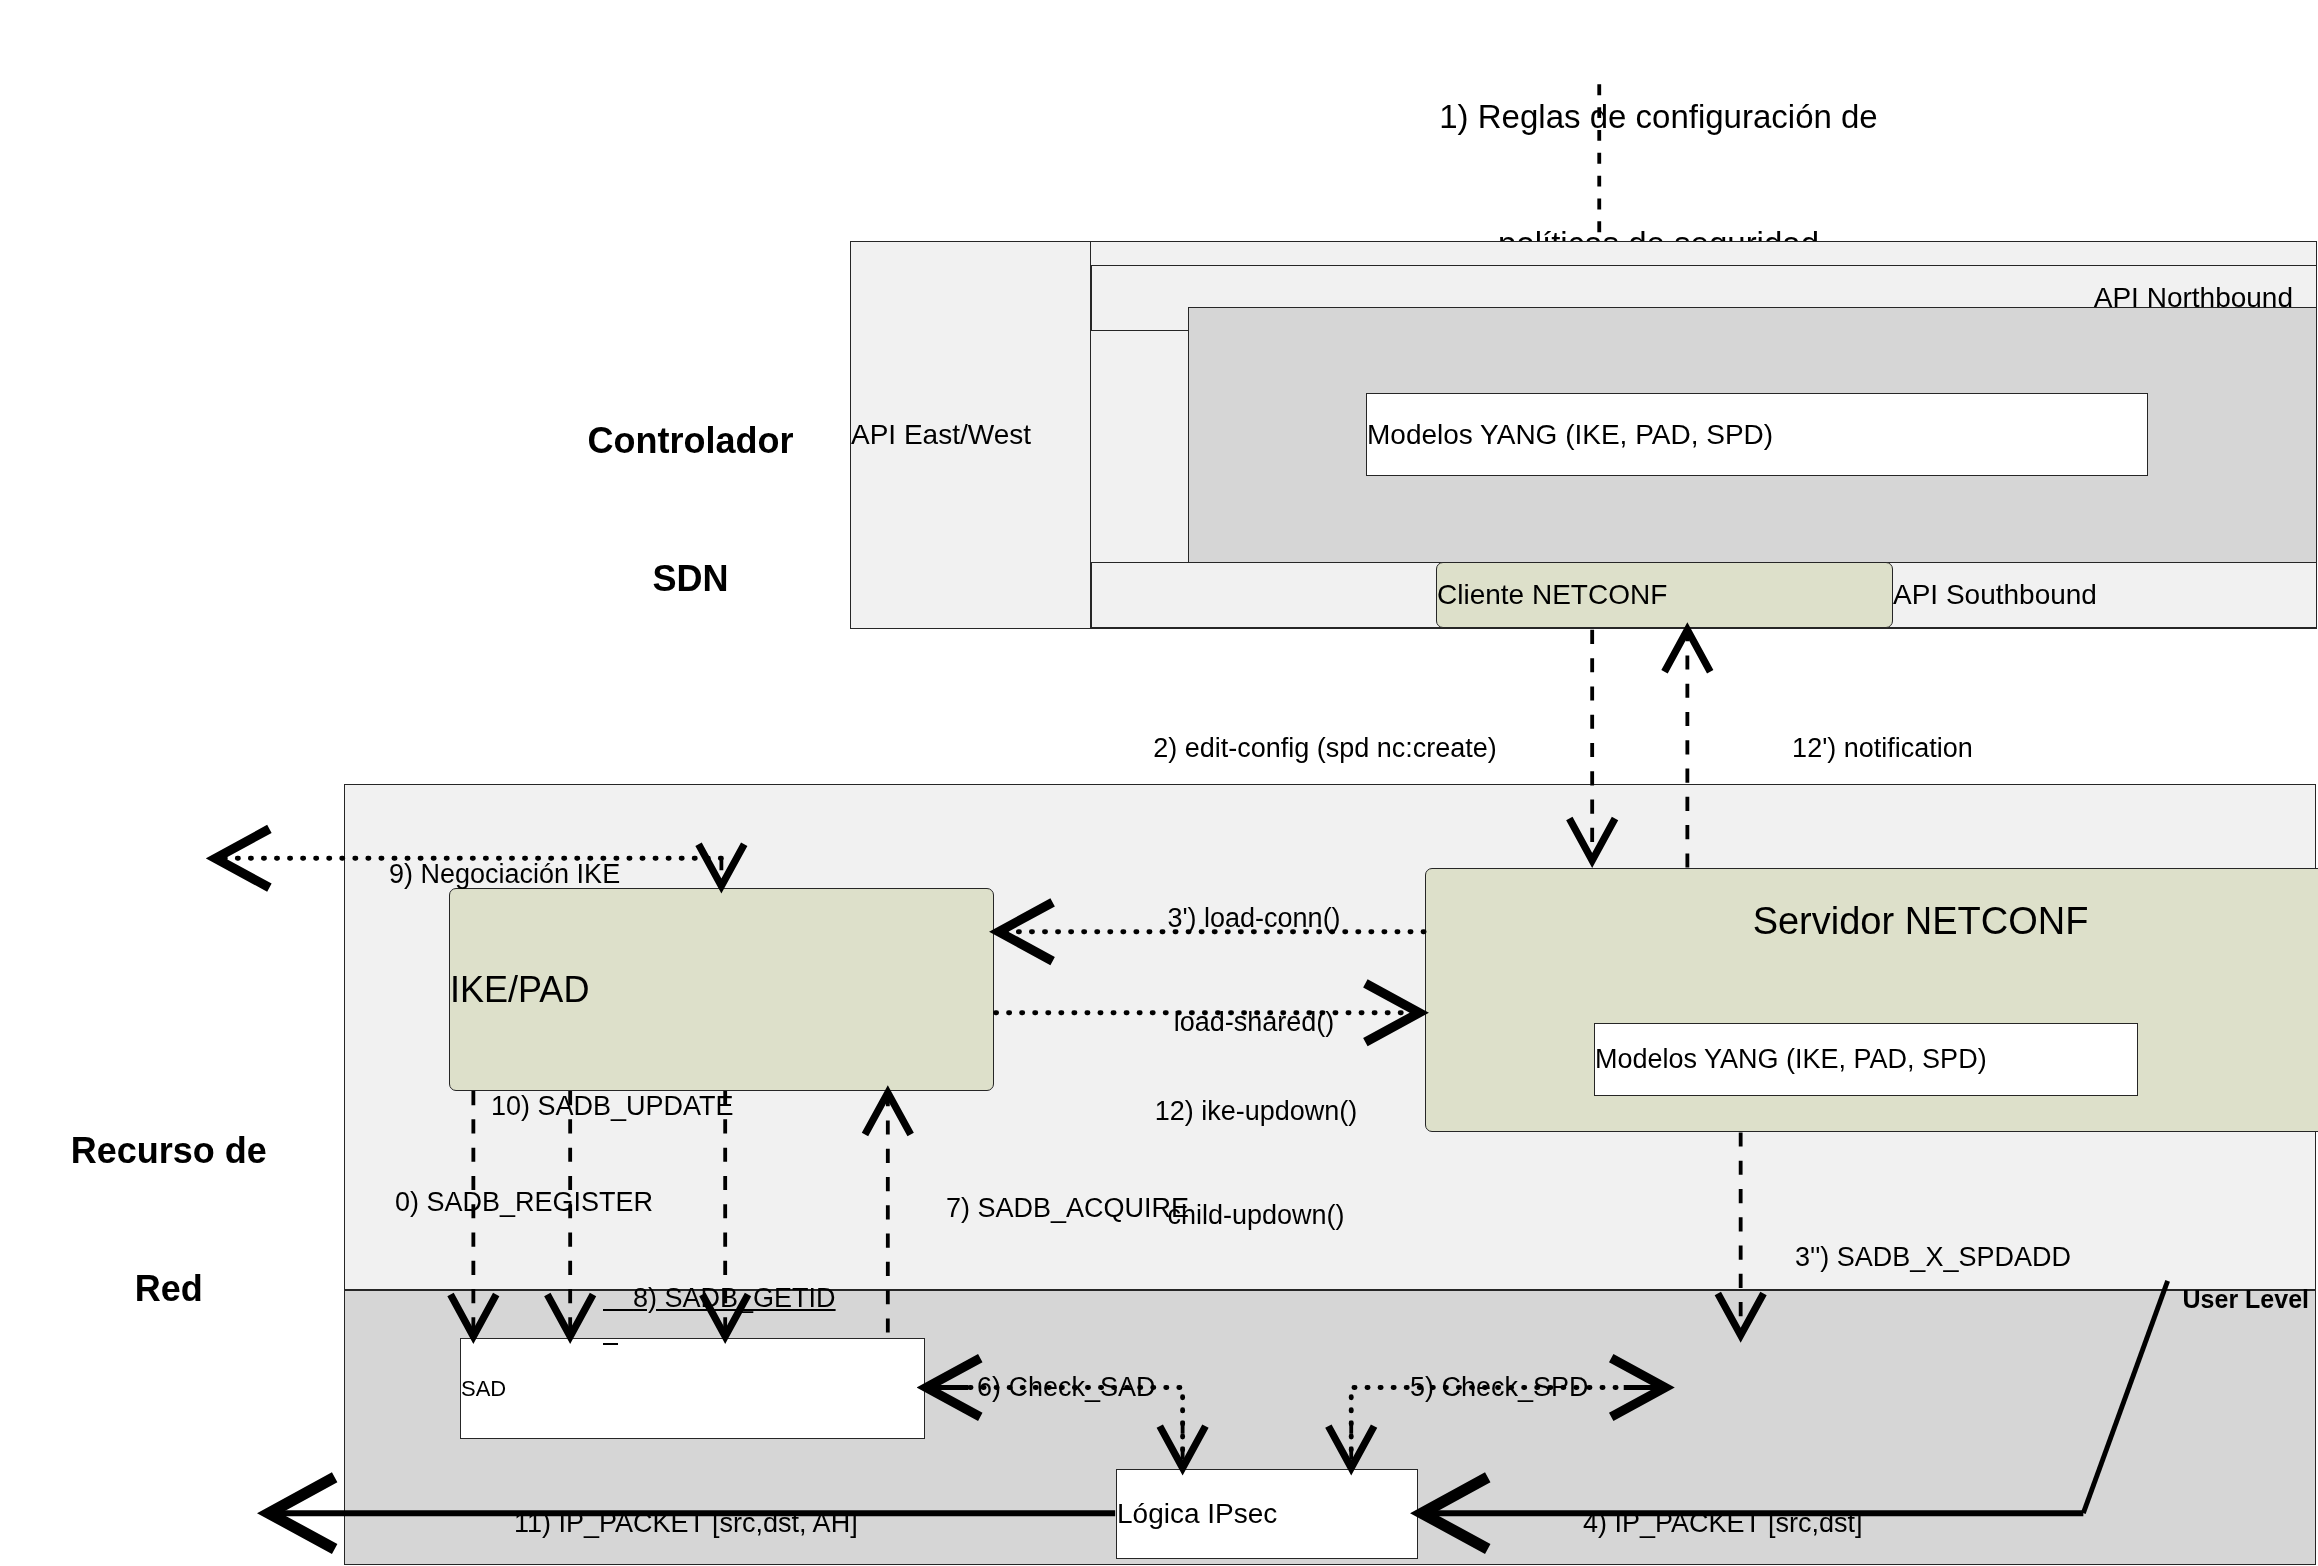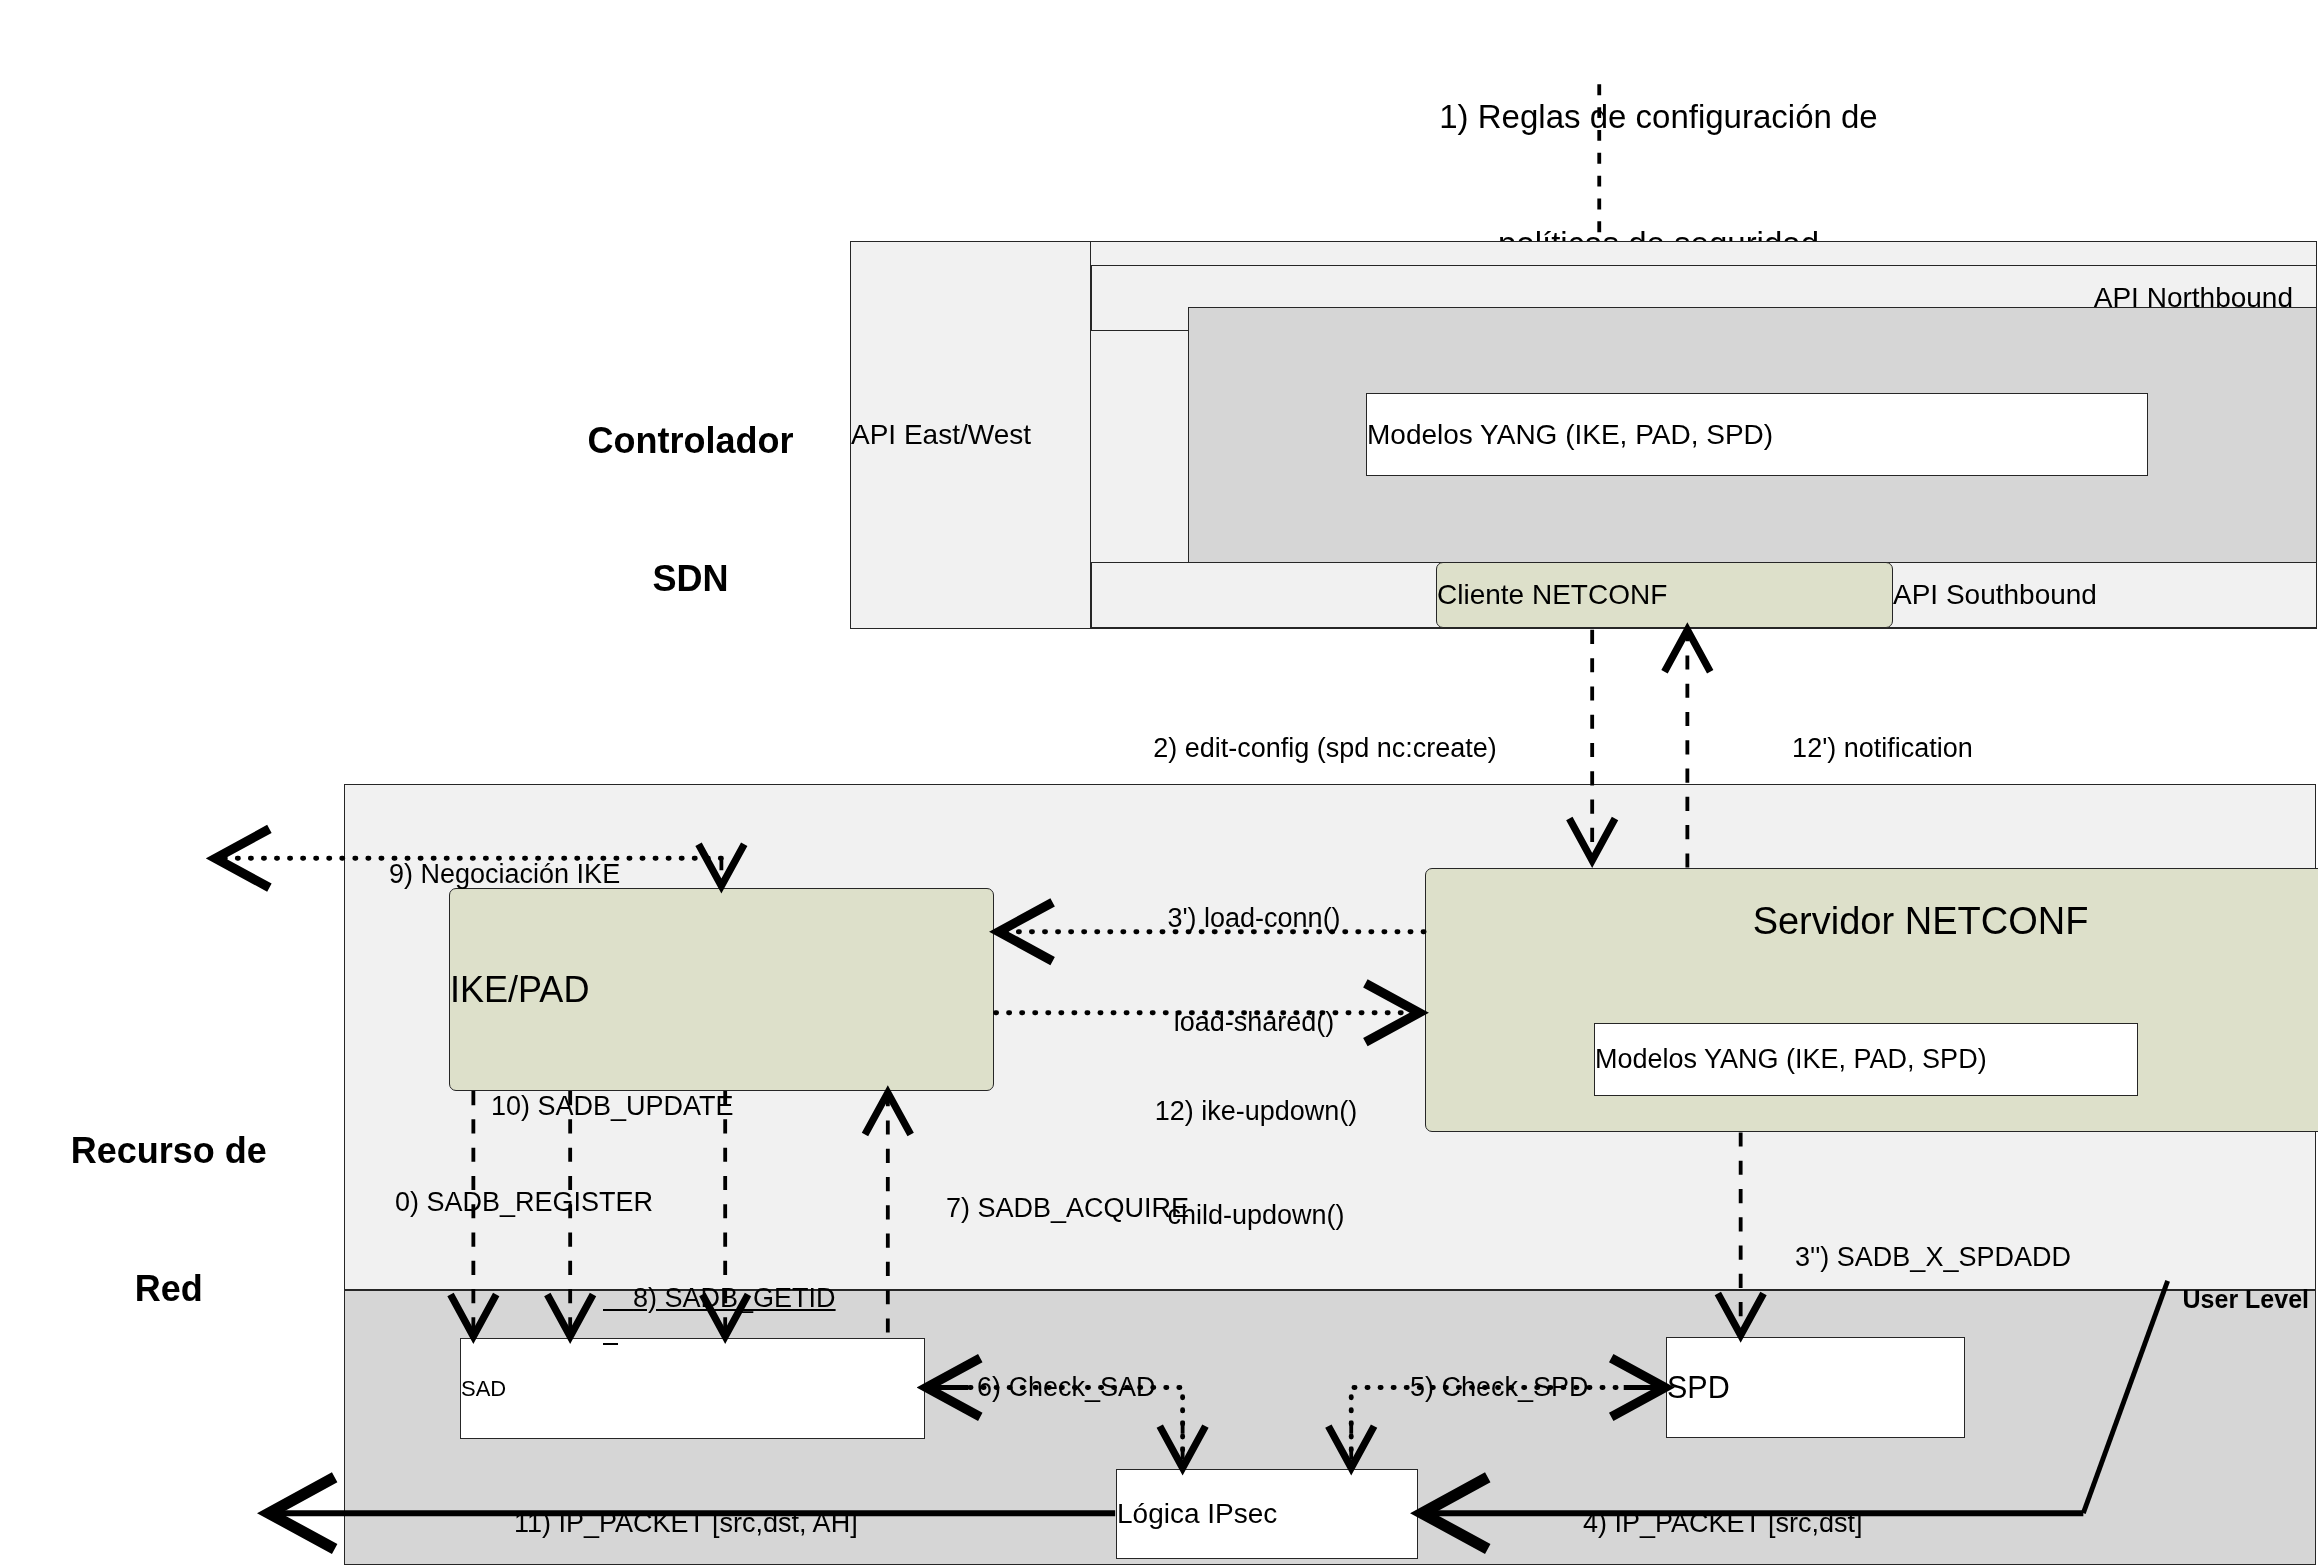--- a/index.html
+++ b/index.html
@@ -92,23 +92,20 @@
   </div>
 
   <div class="box fill-white" style="left:1594px;top:1023px;width:544px;height:73px;font-size:27px;">
     <span>Modelos YANG (IKE, PAD, SPD)</span>
   </div>
 
   <div class="box fill-white" style="left:460px;top:1338px;width:465px;height:101px;font-size:22px;">
     <span>SAD</span>
   </div>
 
-  <div class="box fill-white" style="left:1666px;top:1337px;width:299px;height:101px;font-size:30.5px;">
-    <span>SPD</span>
-  </div>
 
   <div class="box fill-white" style="left:1116px;top:1469px;width:302px;height:90px;font-size:28px;">
     <span>Lógica IPsec</span>
   </div>
 
   <div class="txt" style="left:359px;top:822px;font-size:27px;">
     <span>9) Negociación IKE</span>
   </div>
 
   <div class="txt center" style="left:1080px;top:832px;width:348px;font-size:27px;">

